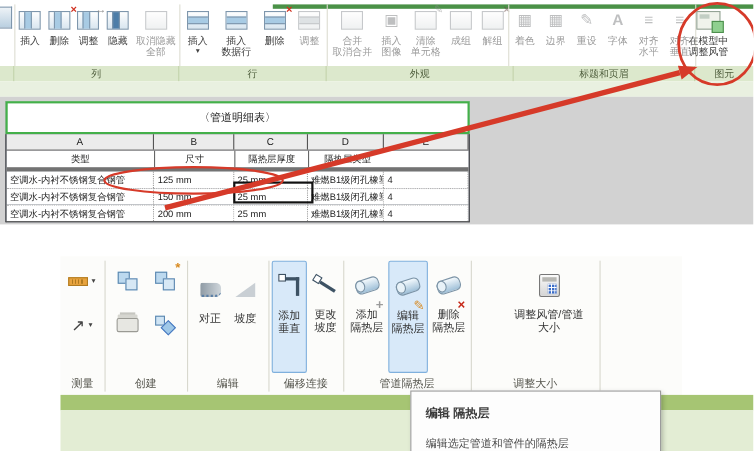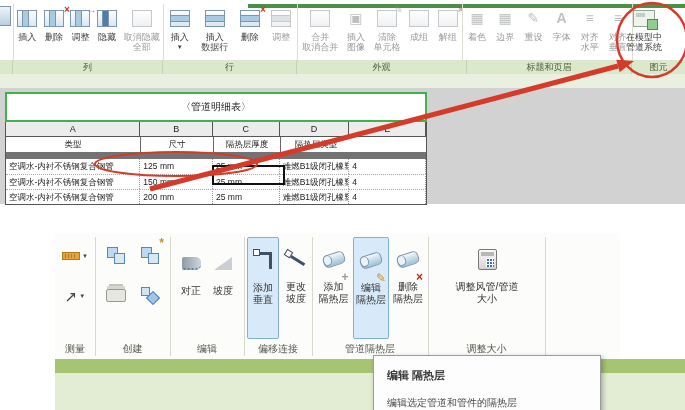--- a/index.html
+++ b/index.html
@@ -36,21 +36,21 @@
   .greyarea{position:absolute;left:0;top:88px;width:685px;height:116px;background:#d2d2d2}
   .sched{position:absolute;left:5px;top:92px;width:422px;background:#0f172a}
   .schedtitle{height:30px;box-sizing:border-box;border:2px solid #44b04a;background:#fff;display:flex;align-items:center;justify-content:center;font-size:10px;color:#222}
   .grid{border-left:1px solid #555;border-right:1px solid #555;border-bottom:1px solid #555}
   .trow{display:flex}
   .c{box-sizing:border-box;border-right:1px solid #666;padding:1px 3px;font-size:8.5px;color:#222;overflow:hidden;white-space:nowrap}
   .c:last-child{border-right:none}
   .w0{width:135px}.w1{width:73px}.w2{width:67px}.w3{width:70px}.w4{width:77px}
   .lrow{height:14px;background:#ececec;border-bottom:1px solid #555}
   .lrow .c{text-align:center;font-size:9px;border-right:1px solid #555;line-height:12px}
-  .hrow{height:15px;background:#fff;border-bottom:7px solid #737373}
+  .hrow{height:15px;background:#fff;border-bottom:4px solid #737373}
   .hrow .c{text-align:center;line-height:13px}
   .drow{height:15px;background:#fff}
   .drow .c{border-right:1px dotted #999;line-height:13px}
   .drow + .drow .c{border-top:1px dotted #aaa}
   .selcell{position:absolute;left:207px;top:73px;width:69px;height:16px;border:2px solid #111;z-index:5}
 
   
   .tabbar{position:absolute;left:55px;top:210px;width:565px;height:23px;background:#a8a8a8;display:flex;align-items:flex-end}
   .tab1{margin-left:6px;height:21px;padding:0 7px;background:linear-gradient(#f8faf3,#e6ecd9);border:1px solid #97a77f;border-bottom:none;box-sizing:border-box;font-size:10.5px;color:#333;display:flex;align-items:center}
   .tab2{margin-left:3px;height:21px;padding:0 7px;background:#d8e494;border:1px solid #b8ca50;border-bottom:none;box-sizing:border-box;font-size:10.5px;color:#333;display:flex;align-items:center}
@@ -269,21 +269,21 @@
     </div>
   </div>
   <div class="vdiv" style="left:632px"></div>
 
   <div class="trgroup" style="left:618px;width:52px">
     <div class="rbtn">
       <div class="bic">
           <div class="ihlm"></div>
         </div>
       <div>在模型中</div>
-      <div>管道系统</div>
+      <div>调整风管</div>
     </div>
   </div>
 
   <div class="labelbar">
     <div class="lbseg" style="width:13px"></div>
     <div class="lbseg" style="width:150px">列</div>
     <div class="lbseg" style="width:134px">行</div>
     <div class="lbseg" style="width:170px">外观</div>
     <div class="lbseg" style="width:165px">标题和页眉</div>
     <div class="lbseg" style="width:53px">图元</div>
@@ -428,21 +428,21 @@
           <span class="pbadge red">×</span>
           </div>
         <div>删除</div>
         <div>隔热层</div>
       </div>
       <div class="pglabel">管道隔热层</div>
     </div>
     <div class="pvdiv" style="left:373px"></div>
 
     <div class="pgroup" style="left:373px;width:117px">
-      <div class="bbtn" style="left:18px;top:4px;width:82px">
+      <div class="bbtn" style="left:30px;top:4px;width:82px">
         <div class="bic2">
             <div class="icalc"></div>
           </div>
         <div>调整风管/管道</div>
         <div>大小</div>
       </div>
       <div class="pglabel">调整大小</div>
     </div>
     <div class="pvdiv" style="left:490px"></div>
   </div>

